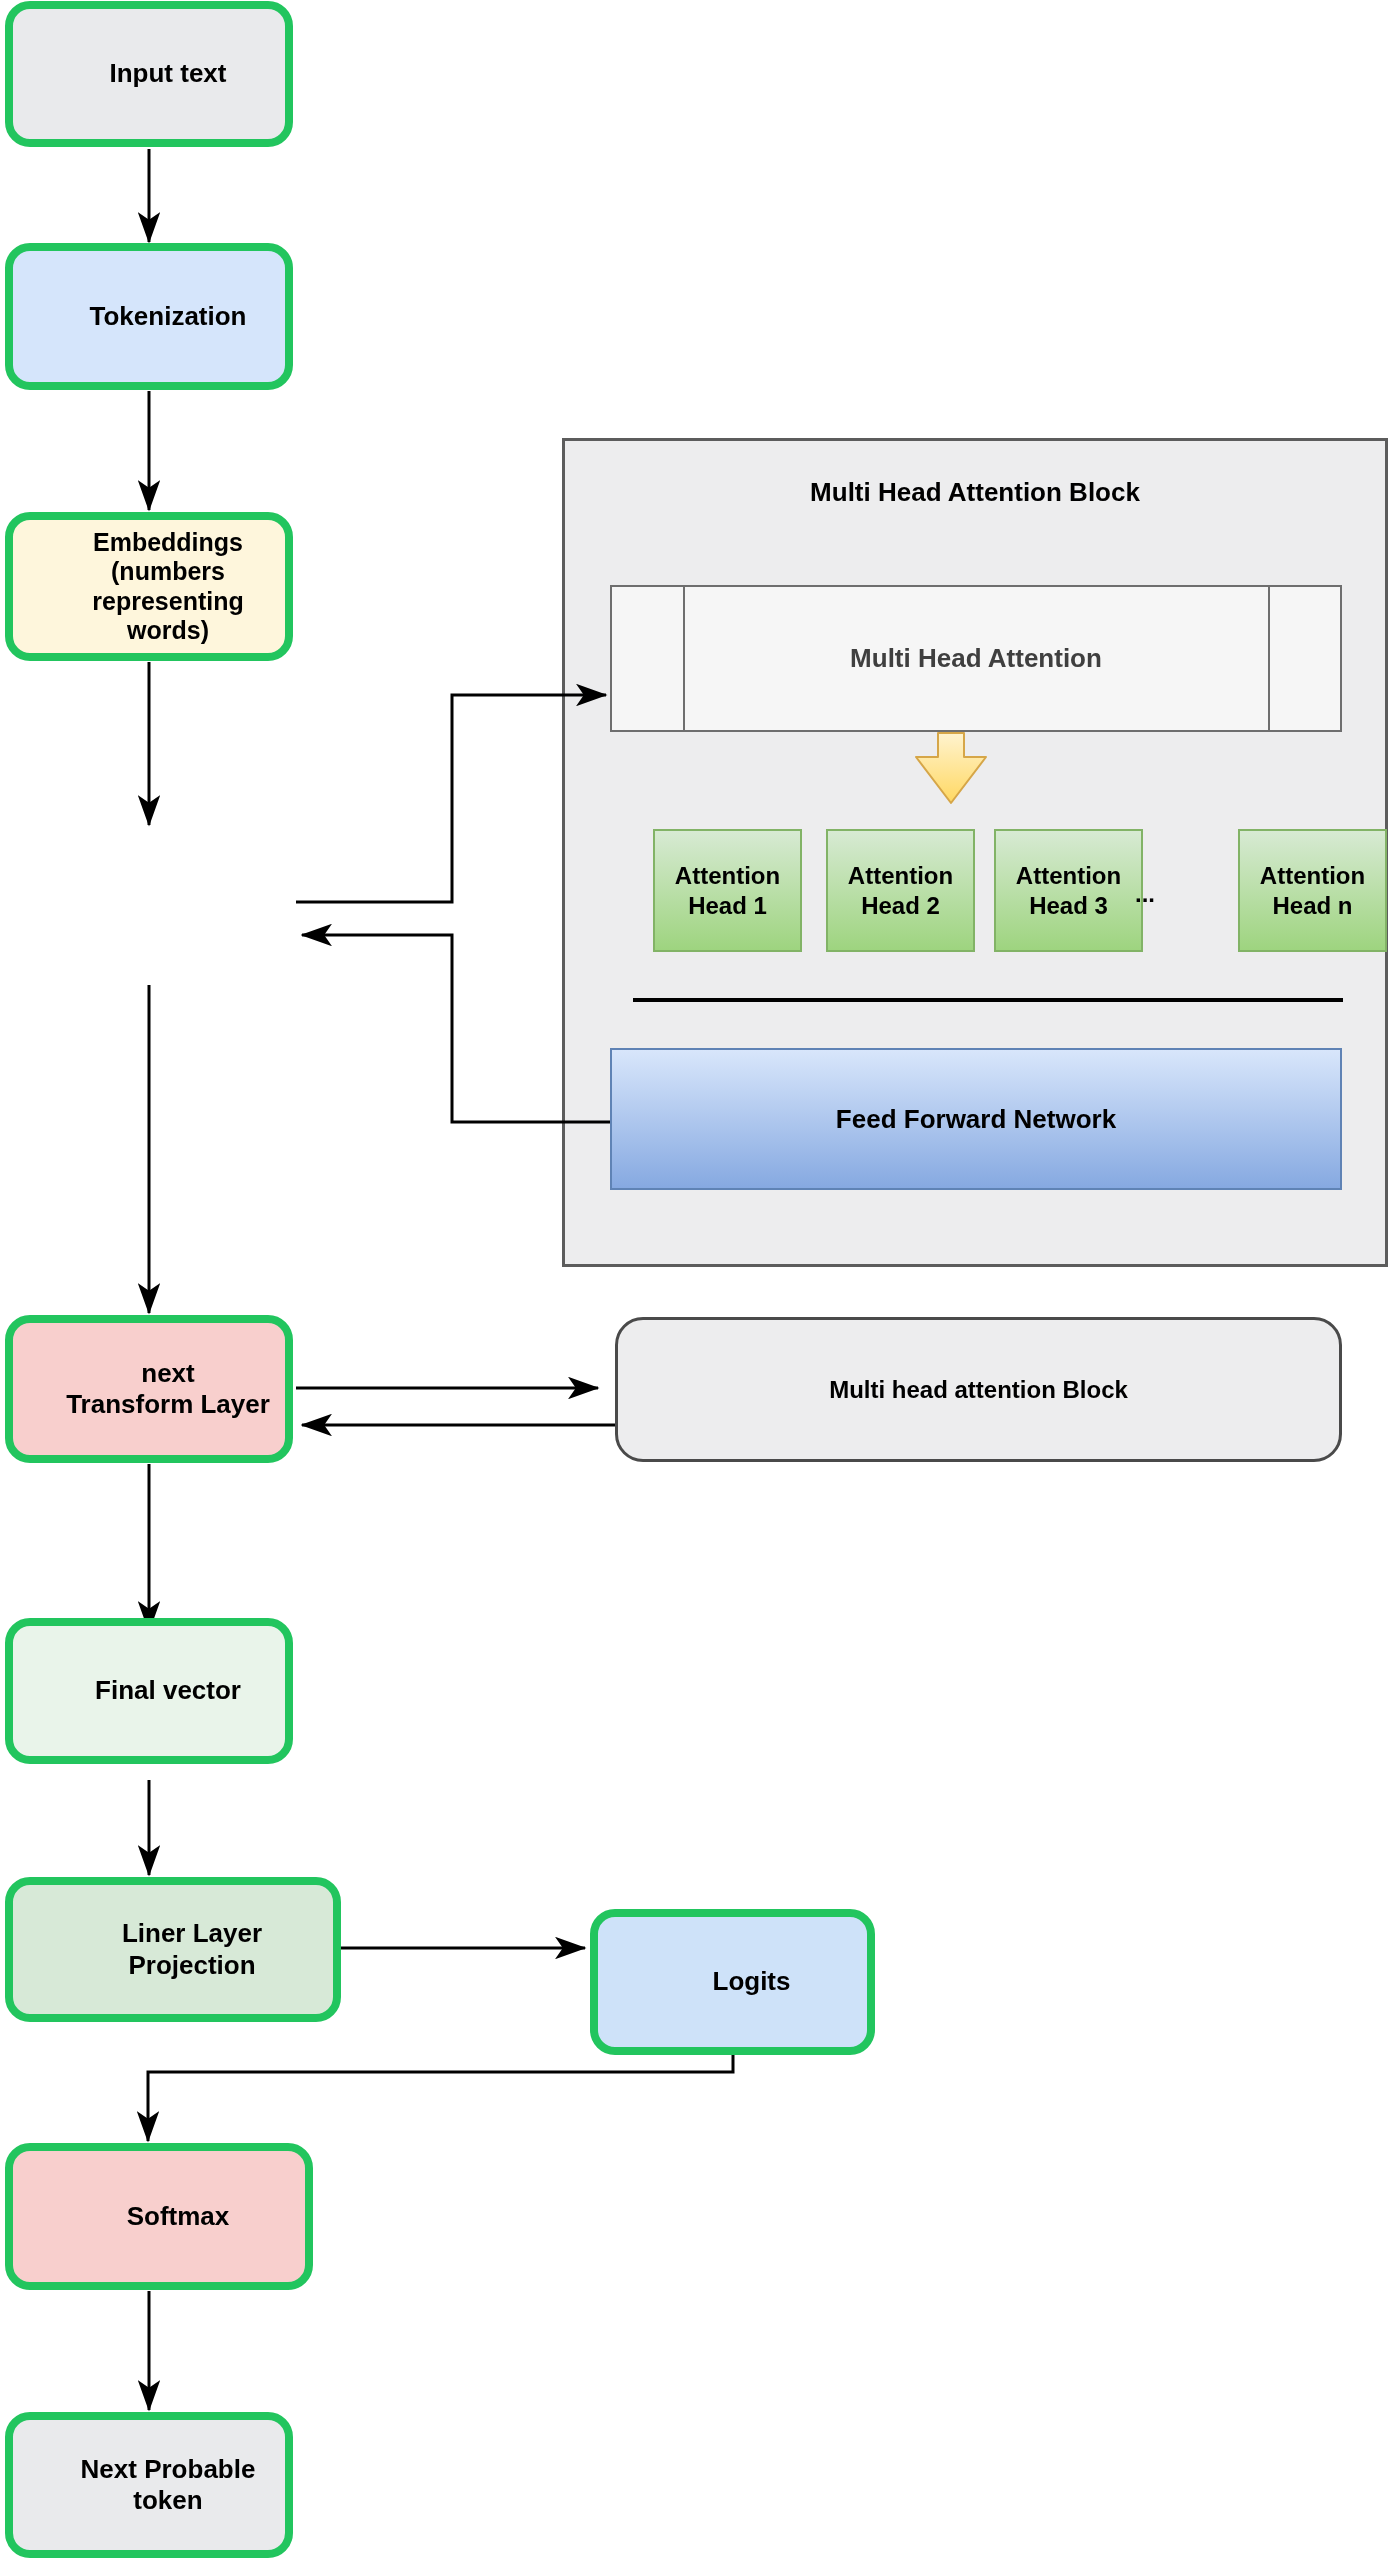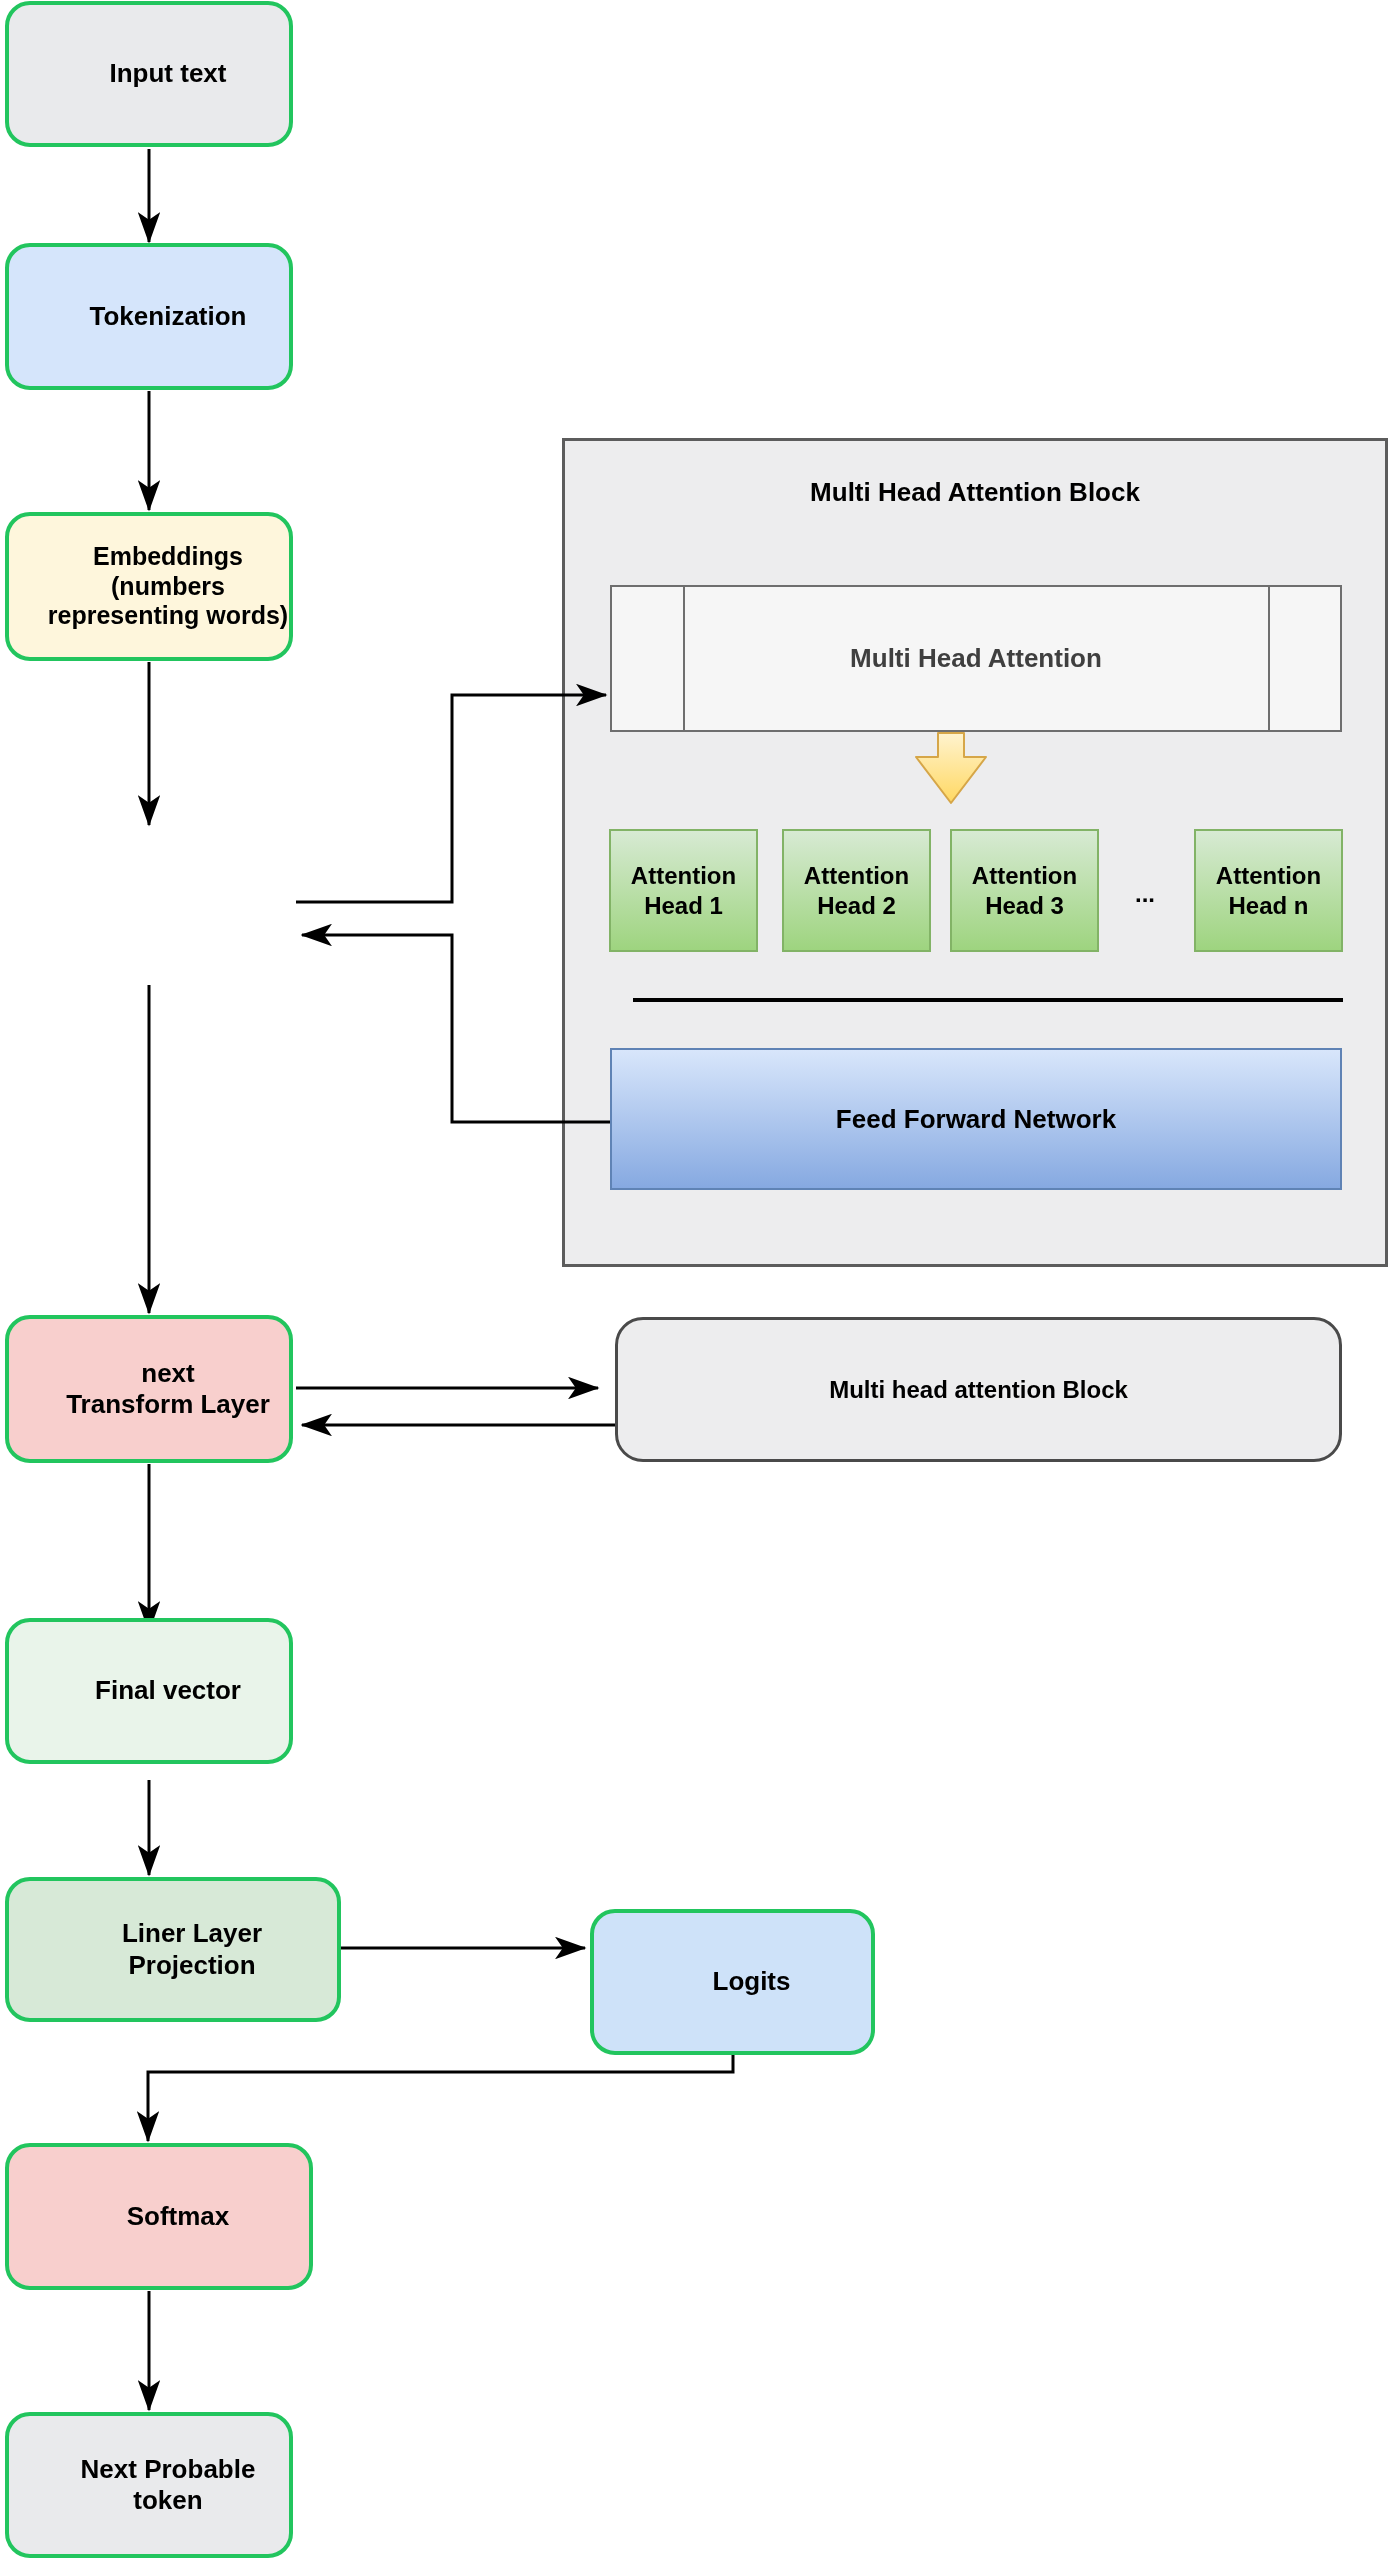--- a/index.html
+++ b/index.html
@@ -1,35 +1,35 @@
 <!DOCTYPE html>
 <html><head>
 <meta charset="utf-8">
 <style>
   html,body{margin:0;padding:0;background:#fff;}
   .canvas{position:relative;width:1391px;height:2560px;background:#ffffff;
           font-family:"Liberation Sans", sans-serif;overflow:hidden;}
   .node{position:absolute;display:flex;align-items:center;justify-content:center;
         text-align:center;font-weight:700;color:#000;white-space:pre-line;
         box-sizing:border-box;z-index:3;}
-  .rounded{border:4px solid #22c55e;border-radius:25px;padding-left:38px;}
+  .rounded{border:8px solid #22c55e;border-radius:25px;padding-left:38px;}
   .big-block{position:absolute;left:562px;top:438px;width:826px;height:829px;
         background:#EDEDEE;border:3px solid #5C5C5C;box-sizing:border-box;z-index:1;}
   .block-title{position:absolute;left:562px;top:477px;width:826px;text-align:center;
         font-weight:700;font-size:26px;color:#000;z-index:3;}
   .mha-bar{position:absolute;left:610px;top:585px;width:732px;height:147px;
         background:#F6F6F6;border:2px solid #6E6E6E;box-sizing:border-box;z-index:3;
         display:flex;align-items:center;justify-content:center;}
   .mha-bar .divider{position:absolute;top:0;bottom:0;width:2px;background:#6E6E6E;}
   .mha-bar-label{font-weight:700;font-size:26px;color:#3F3F3F;}
   .head{position:absolute;top:829px;width:149px;height:123px;
         background:linear-gradient(#D7EAD3,#9ED47F);border:2px solid #82B366;
         box-sizing:border-box;display:flex;align-items:center;justify-content:center;
         text-align:center;font-weight:700;font-size:24px;line-height:1.25;
-        white-space:pre-line;z-index:3;}
+        white-space:pre-line;z-index:3;margin-left:44px;}
   .ellipsis{position:absolute;left:1110px;top:880px;width:70px;text-align:center;
         font-weight:700;font-size:24px;color:#000;z-index:3;}
   .ffn{position:absolute;left:610px;top:1048px;width:732px;height:142px;
         background:linear-gradient(#D8E6FB,#86A9E1);border:2px solid #5F83B5;
         box-sizing:border-box;display:flex;align-items:center;justify-content:center;
         font-weight:700;font-size:26px;color:#000;z-index:3;}
   .mha-ref{position:absolute;left:615px;top:1317px;width:727px;height:145px;
         background:#EDEDEE;border:3px solid #4A4A4A;border-radius:28px;
         box-sizing:border-box;display:flex;align-items:center;justify-content:center;
         font-weight:700;font-size:24px;color:#000;z-index:3;}

